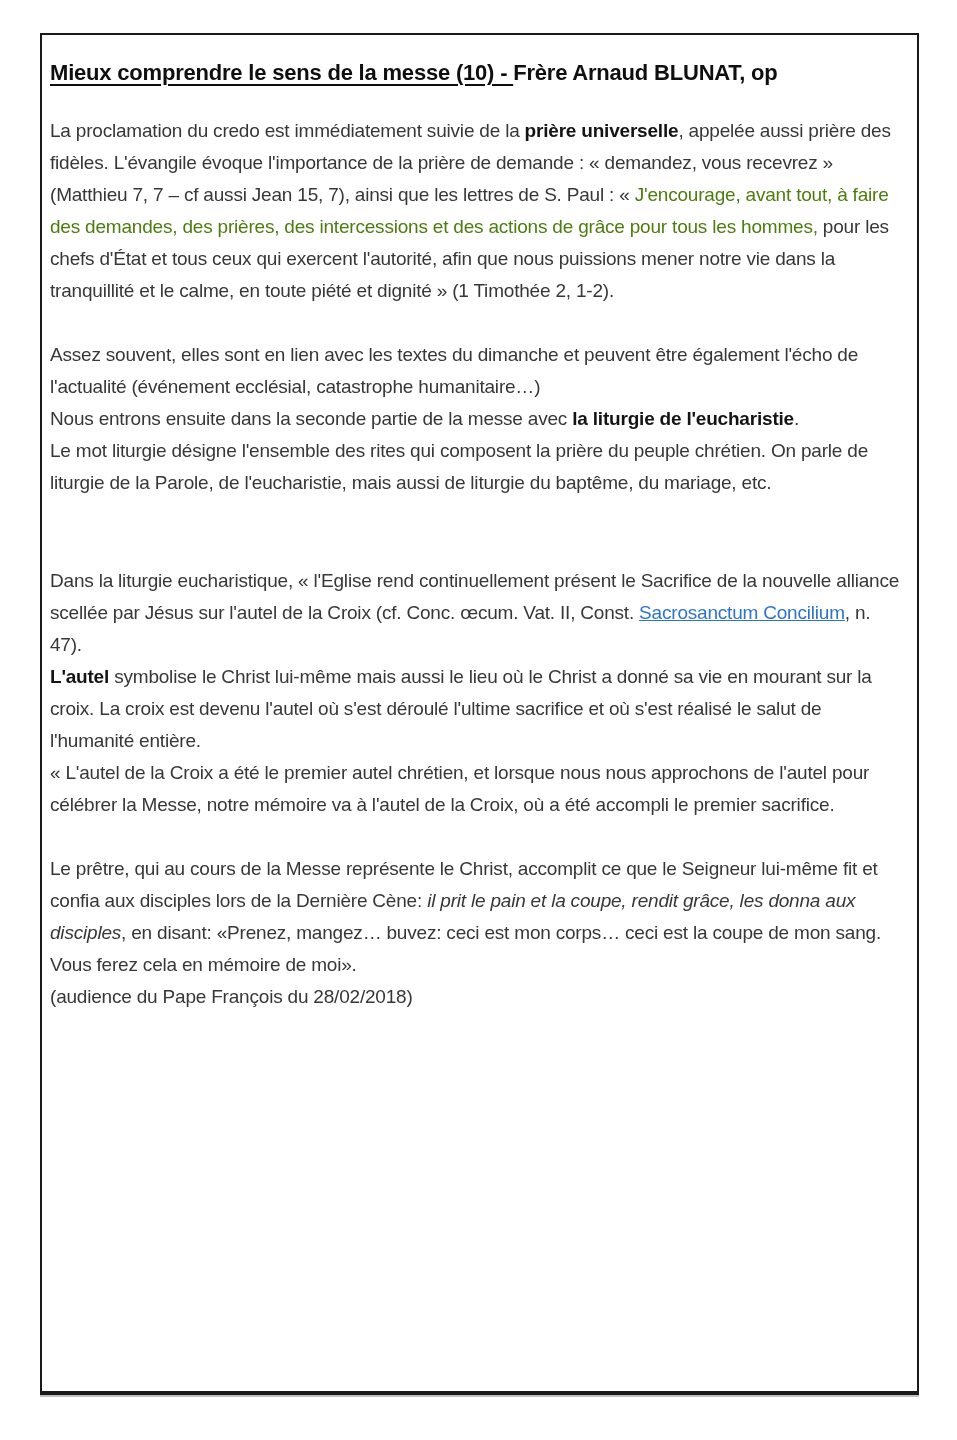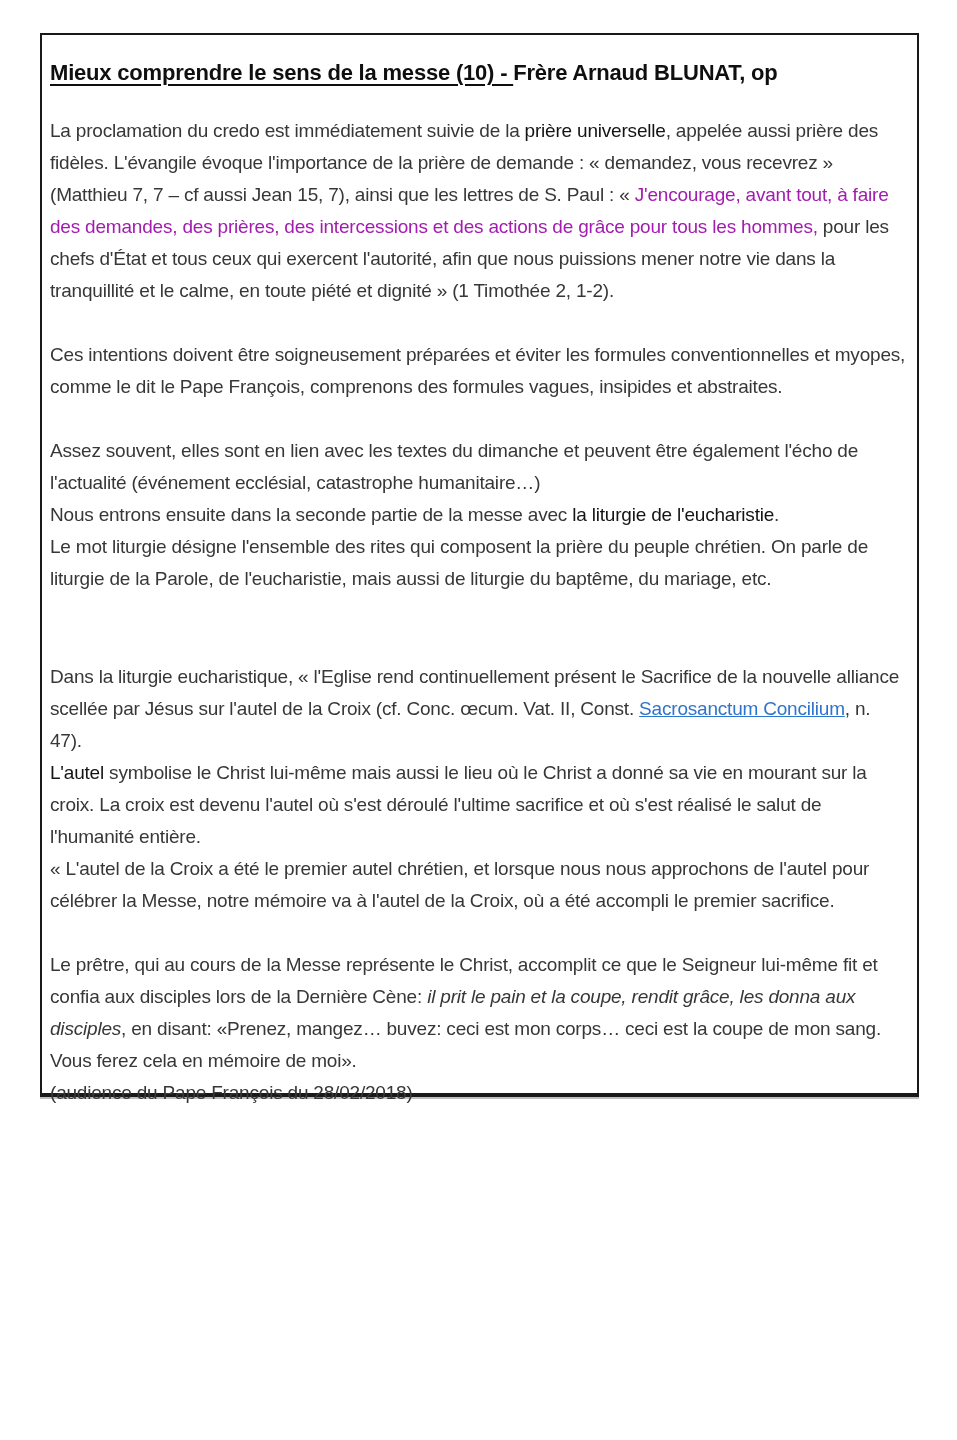--- a/index.html
+++ b/index.html
@@ -12,21 +12,21 @@
     height: 1440px;
     position: relative;
     font-family: "Liberation Sans", sans-serif;
     overflow: hidden;
   }
   .doc-box {
     position: absolute;
     left: 40px;
     top: 33px;
     width: 879px;
-    height: 1064px;
+    height: 1362px;
     box-sizing: border-box;
     background: #ffffff;
     border: 2px solid #191919;
     border-bottom-width: 4px;
     box-shadow: 0 2px 0 rgba(110,110,110,0.45);
     padding: 20px 10px 0 8px;
   }
   .title {
     font-size: 22px;
     font-weight: bold;
@@ -43,33 +43,32 @@
   }
   .body-text {
     font-size: 19px;
     line-height: 32px;
     color: #373737;
     letter-spacing: -0.2px;
   }
   .para { margin: 32px 0 0 0; }
   .para:first-child { margin-top: 0; }
   .para.extra-gap { margin-top: 66px; }
-  .b { font-weight: normal; color: #141414; margin-top: 16px; }
-  .dk { color: #a21caf; margin-top: 19px; }
+  .b { font-weight: bold; color: #141414; margin-top: 16px; }
+  .dk { color: #4d7c0f; margin-top: 19px; }
   .i { font-style: italic; }
   a.lnk {
     text-decoration: underline;
     cursor: pointer;
   }
 </style>
 </head>
 <body>
 
 <div class="doc-box">
   <h1 class="title"><span class="u">Mieux comprendre le sens de la messe (10) - </span><span>Frère Arnaud BLUNAT, op</span></h1>
   <div class="body-text">
       <div class="para"><span>La proclamation du credo est immédiatement suivie de la </span><span class="b">prière universelle</span><span>, appelée aussi prière des fidèles. L'évangile évoque l'importance de la prière de demande : « demandez, vous recevrez » (Matthieu 7, 7 – cf aussi Jean 15, 7), ainsi que les lettres de S. Paul : « </span><span class="dk">J'encourage, avant tout, à faire des demandes, des prières, des intercessions et des actions de grâce pour tous les hommes,</span><span> pour les chefs d'État et tous ceux qui exercent l'autorité, afin que nous puissions mener notre vie dans la tranquillité et le calme, en toute piété et dignité » (1 Timothée 2, 1-2).</span></div>
-      <div class="para"><span>Ces intentions doivent être soigneusement préparées et éviter les formules conventionnelles et myopes, comme le dit le Pape François, comprenons des formules vagues, insipides et abstraites.</span></div>
       <div class="para"><span>Assez souvent, elles sont en lien avec les textes du dimanche et peuvent être également l'écho de l'actualité (événement ecclésial, catastrophe humanitaire…)</span><br><span>Nous entrons ensuite dans la seconde partie de la messe avec </span><span class="b">la liturgie de l'eucharistie</span><span>.</span><br><span>Le mot liturgie désigne l'ensemble des rites qui composent la prière du peuple chrétien. On parle de liturgie de la Parole, de l'eucharistie, mais aussi de liturgie du baptême, du mariage, etc.</span></div>
       <div class="para extra-gap"><span>Dans la liturgie eucharistique, « l'Eglise rend continuellement présent le Sacrifice de la nouvelle alliance scellée par Jésus sur l'autel de la Croix (cf. Conc. œcum. Vat. II, Const. </span><a class="lnk" href="#" style="color: rgb(46, 116, 204);">Sacrosanctum Concilium</a><span>, n. 47).</span><br><span class="b">L'autel</span><span> symbolise le Christ lui-même mais aussi le lieu où le Christ a donné sa vie en mourant sur la croix. La croix est devenu l'autel où s'est déroulé l'ultime sacrifice et où s'est réalisé le salut de l'humanité entière.</span><br><span>« L'autel de la Croix a été le premier autel chrétien, et lorsque nous nous approchons de l'autel pour célébrer la Messe, notre mémoire va à l'autel de la Croix, où a été accompli le premier sacrifice.</span></div>
       <div class="para"><span>Le prêtre, qui au cours de la Messe représente le Christ, accomplit ce que le Seigneur lui-même fit et confia aux disciples lors de la Dernière Cène: </span><span class="i">il prit le pain et la coupe, rendit grâce, les donna aux disciples</span><span>, en disant: «Prenez, mangez… buvez: ceci est mon corps… ceci est la coupe de mon sang. Vous ferez cela en mémoire de moi».</span><br><span>(audience du Pape François du 28/02/2018)</span></div>
     </div>
 </div>
 
 </body></html>

